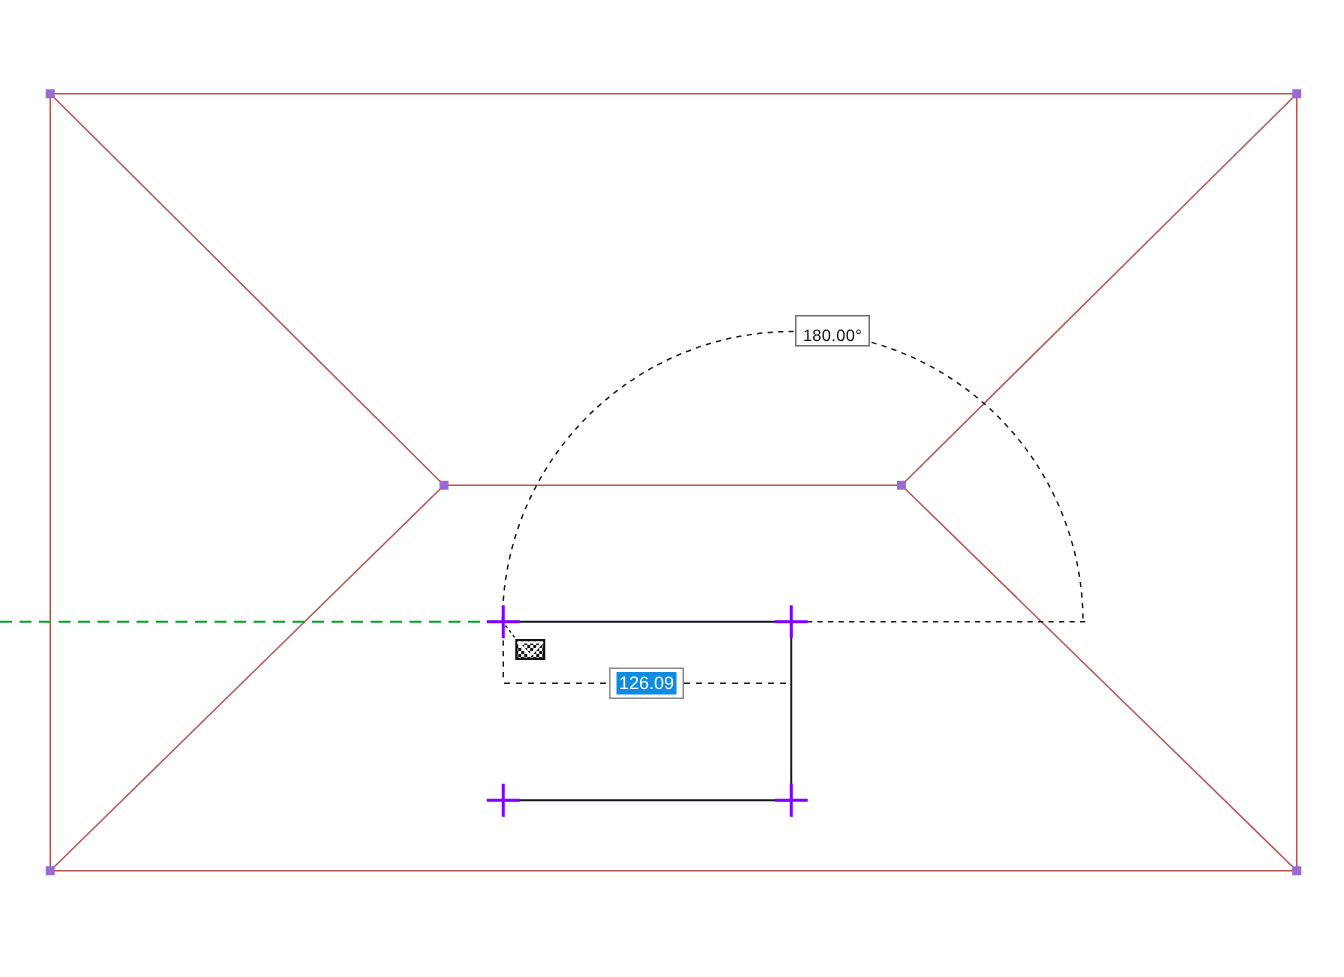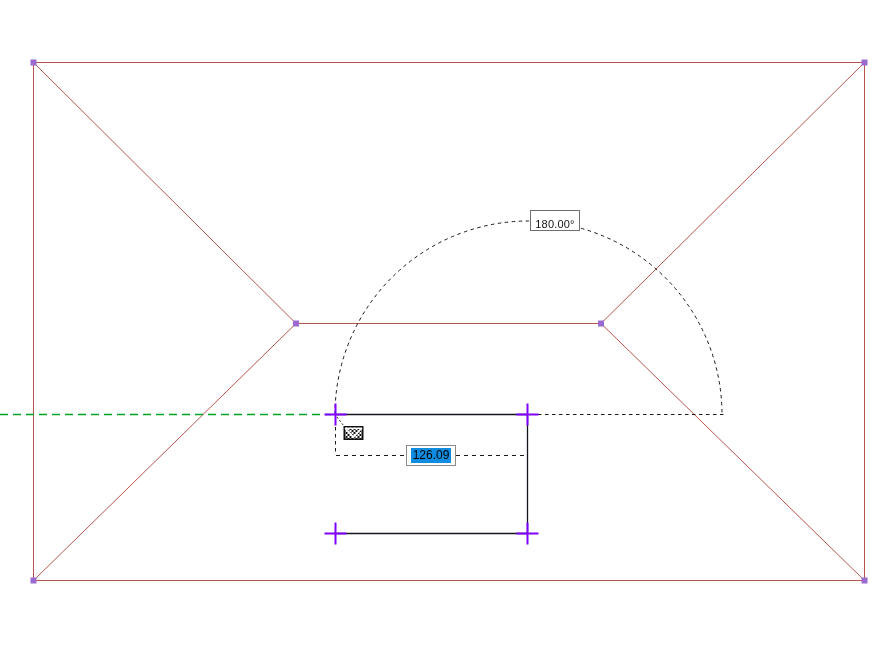--- a/index.html
+++ b/index.html
@@ -46,21 +46,21 @@
     height: 19px;
     background: #ffffff;
     border: 1px solid #8a8a8a;
     display: flex;
     align-items: center;
     justify-content: center;
   }
   .dim-input .sel {
     display: inline-block;
     background: #0f8ce0;
-    color: #000000;
+    color: #ffffff;
     font-size: 12px;
     line-height: 15px;
     padding: 0 2px;
   }
 </style>
 </head>
 <body>
 
 <div class="viewport">
 

